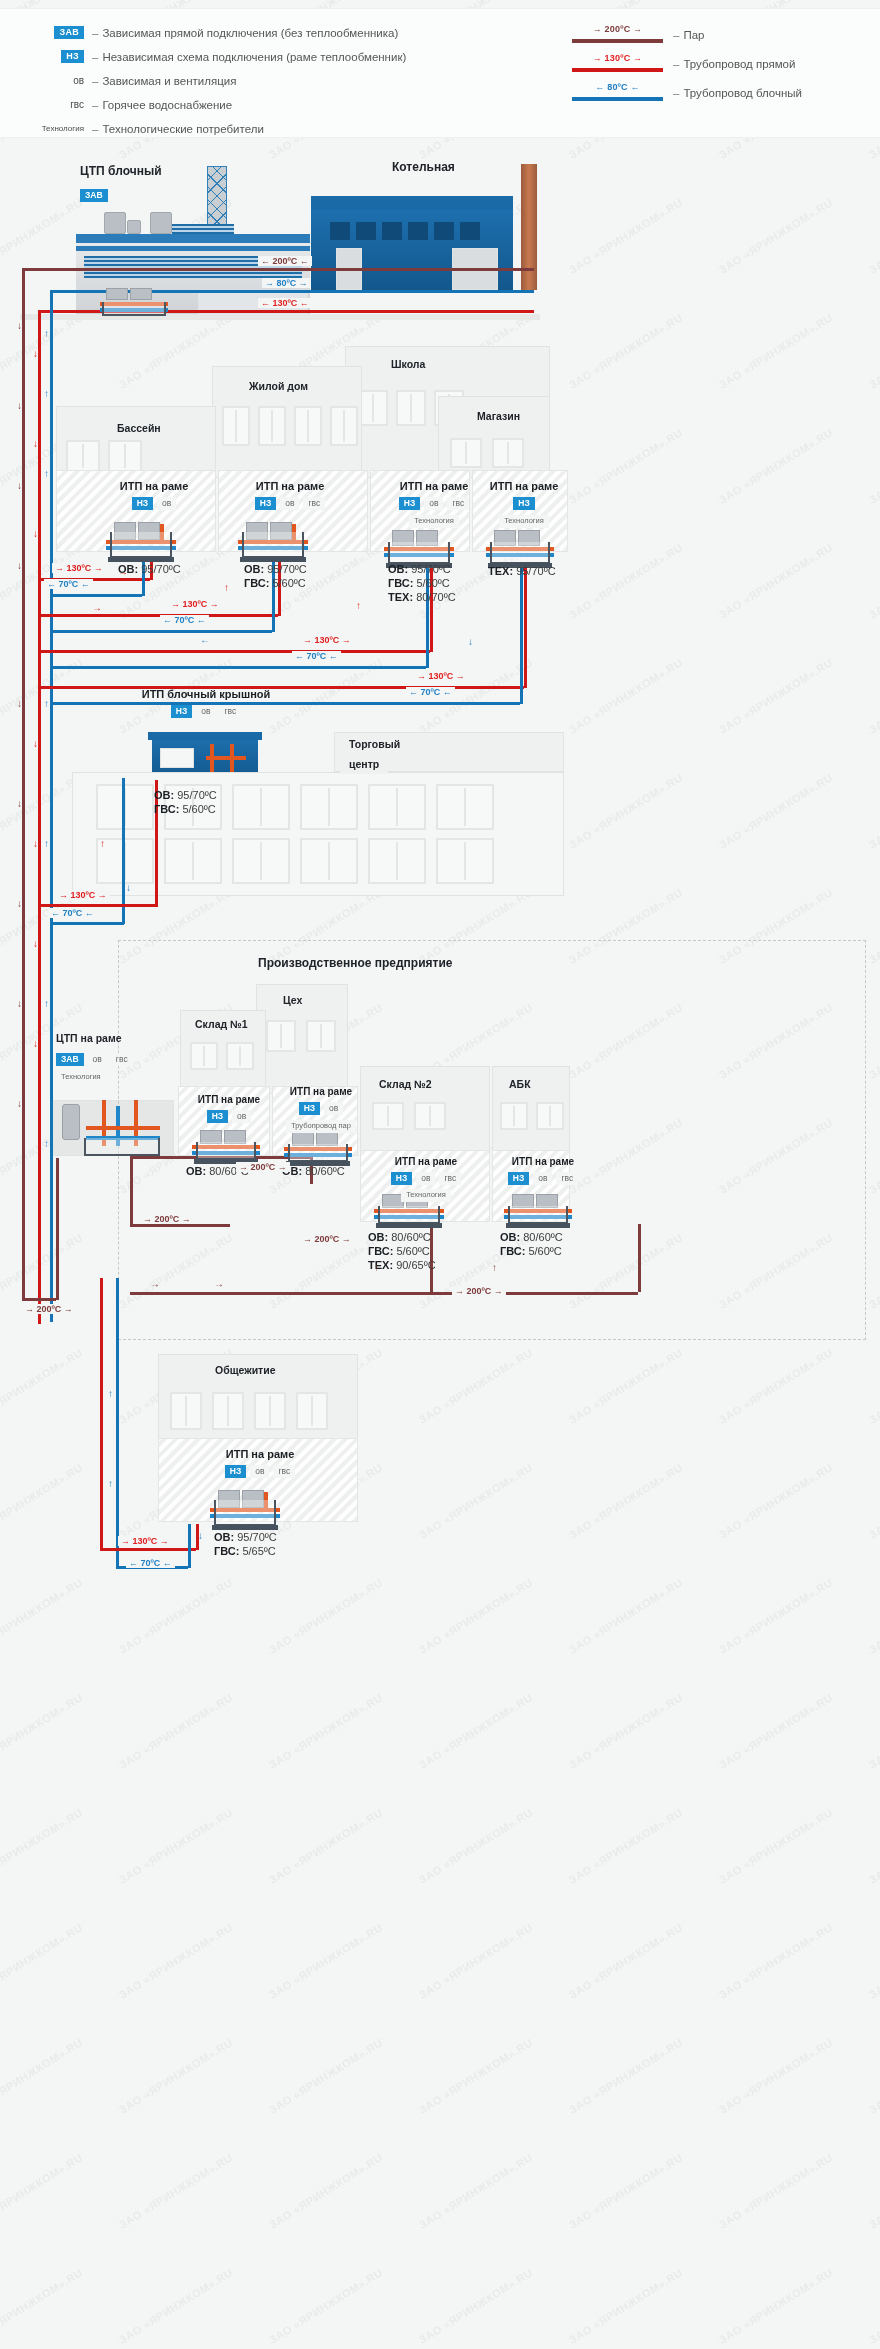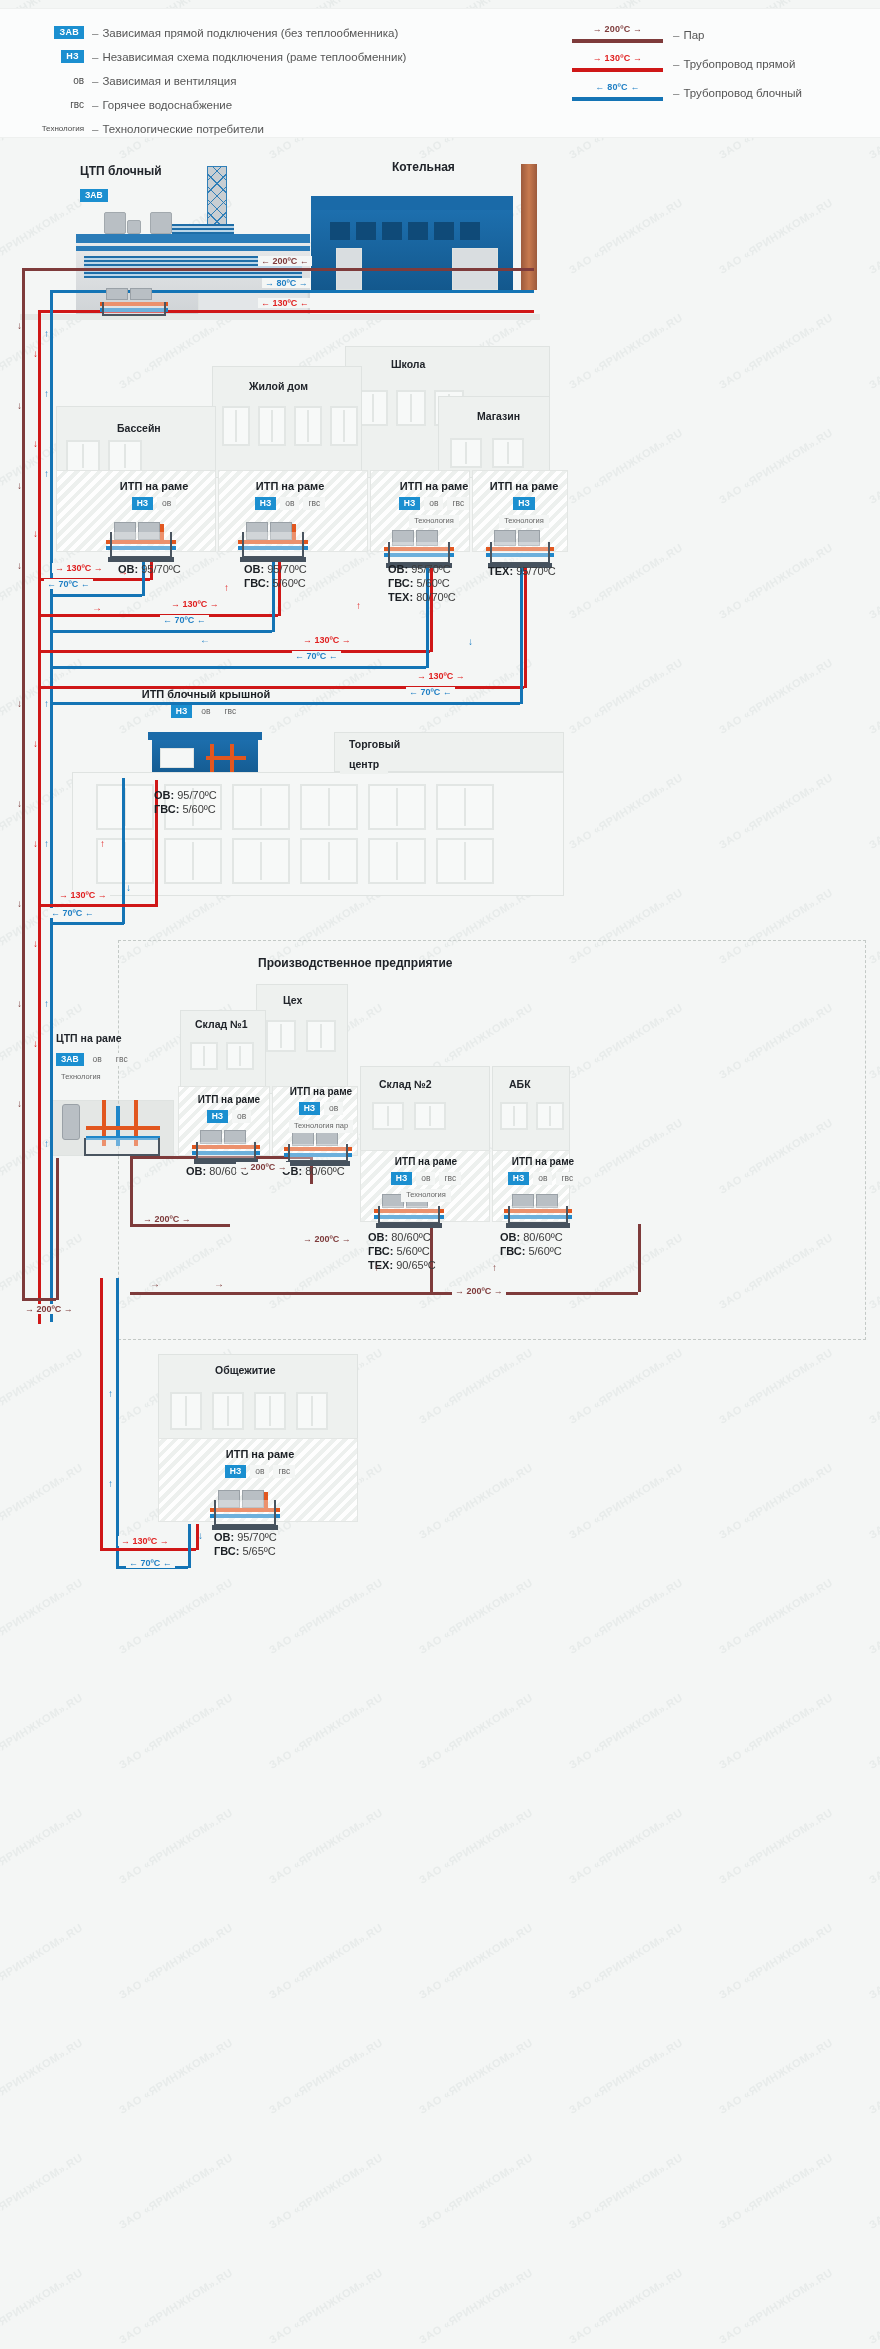--- a/index.html
+++ b/index.html
@@ -731,21 +731,21 @@
     <div><b>ОВ:</b> <span>80/60ºC</span></div>
   </div>
 
   <div class="node" style="left:278px; top:948px; width:86px;">
     <div class="nttl" style="font-size:10px;">ИТП на раме</div>
     <div class="tags">
       <span class="tag blue">НЗ</span>
       <span class="tag">ов</span>
     </div>
     <div class="tags">
-      <span class="tag" style="font-size:7.5px;">Технология пар</span>
+      <span class="tag" style="font-size:7.5px;">Трубопровод пар</span>
     </div>
   </div>
   <div class="rig" style="left:282px; top:994px; width:72px; height:30px;">
     <div class="tankA" style="height:14px;"></div>
       <div class="tankB" style="height:14px;"></div>
     <div class="bo" style="left:2px; right:2px; top:15px;"></div>
     <div class="bb" style="left:2px; right:2px; top:21px;"></div>
     <div class="frame" style="height:18px;"></div>
       <div class="base"></div>
   </div>

